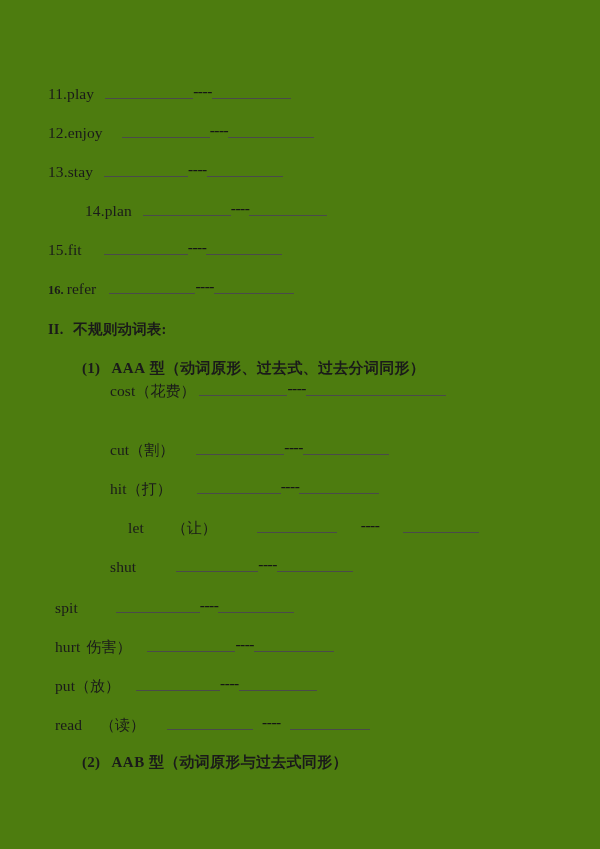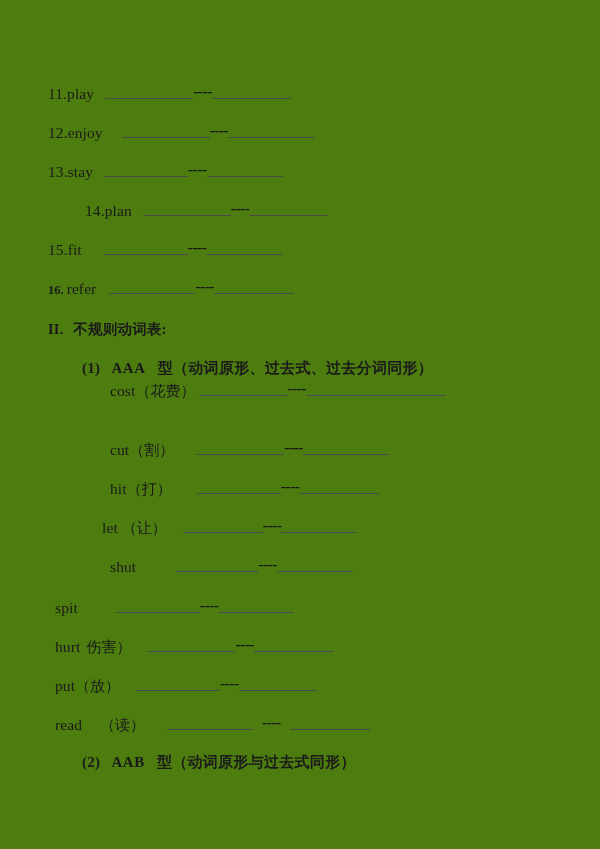--- a/index.html
+++ b/index.html
@@ -75,21 +75,21 @@
     letter-spacing: 0.2px;
   }
   .heading-sub {
     font-size: 15px;
     letter-spacing: 0.3px;
   }
   .heading-sub .idx {
     margin-right: 11px;
   }
   .heading-sub .code {
-    margin-right: 12px;
+    margin-right: 4px;
     letter-spacing: 0.6px;
   }
 
   
   .watermark {
     position: absolute;
     right: 14px;
     bottom: 10px;
     font-size: 15px;
     color: #e2e2e2;
@@ -176,21 +176,21 @@
   </div>
 
   <div class="row" style="left:110px; top:478px;">
     <span class="label">hit</span>
     <span class="gloss">（打）</span>
     <span class="blank" style="width:84px; margin-left:25px;"></span>
     <span class="dashes">----</span>
     <span class="blank" style="width:80px;"></span>
   </div>
 
-  <div class="row" style="left:102px; top:517px;">
+  <div class="row" style="left:128px; top:517px;gap:24px;">
     <span class="label">let</span>
     <span class="gloss" style="margin-left:4px;">（让）</span>
     <span class="blank" style="width:80px; margin-left:16px;"></span>
     <span class="dashes">----</span>
     <span class="blank" style="width:76px;"></span>
   </div>
 
   <div class="row" style="left:110px; top:556px;">
     <span class="label">shut</span>
     <span class="gloss"></span>

